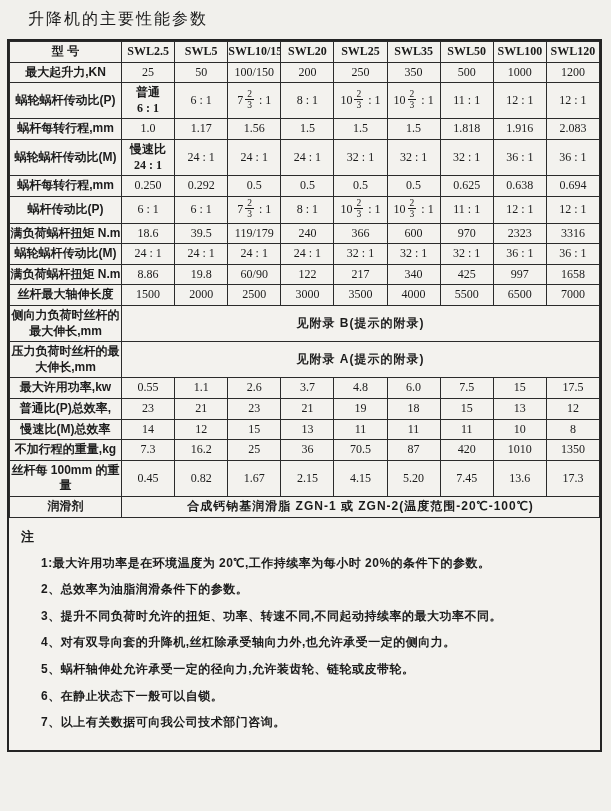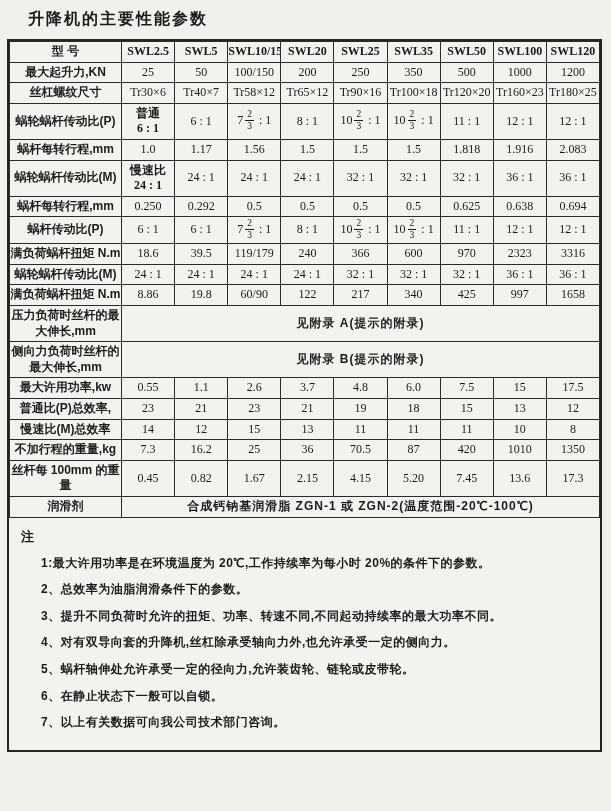--- a/index.html
+++ b/index.html
@@ -5,21 +5,21 @@
   html,body{margin:0;padding:0;}
   body{
     width:611px;height:811px;
     background:#f1f0ec;
     color:#1b1b1b;
     font-family:"Liberation Sans",sans-serif;
     -webkit-font-smoothing:antialiased;
   }
   .page{padding:6px 6px 0 7px;}
   .doc-title{
-    font-size:16px;font-weight:bold;
+    font-size:16px;font-weight:normal;
     letter-spacing:2px;
     margin:3px 0 9px 21px;
   }
   .doc-box{
     width:595px;
     border:2px solid #242424;
     background:#f3f2ee;
     box-sizing:border-box;
   }
   table.params{
@@ -122,32 +122,20 @@
             <td class="data-cell">50</td>
             <td class="data-cell">100/150</td>
             <td class="data-cell">200</td>
             <td class="data-cell">250</td>
             <td class="data-cell">350</td>
             <td class="data-cell">500</td>
             <td class="data-cell">1000</td>
             <td class="data-cell">1200</td>
           </tr>
           <tr>
-            <th class="label-cell">丝杠螺纹尺寸</th>
-            <td class="data-cell">Tr30×6</td>
-            <td class="data-cell">Tr40×7</td>
-            <td class="data-cell">Tr58×12</td>
-            <td class="data-cell">Tr65×12</td>
-            <td class="data-cell">Tr90×16</td>
-            <td class="data-cell">Tr100×18</td>
-            <td class="data-cell">Tr120×20</td>
-            <td class="data-cell">Tr160×23</td>
-            <td class="data-cell">Tr180×25</td>
-          </tr>
-          <tr>
             <th class="label-cell">蜗轮蜗杆传动比(P)</th>
             <td class="data-cell stacked">普通<br>6 : 1</td>
             <td class="data-cell">6 : 1</td>
             <td class="data-cell">7<span class="frac">
                 <span class="fnum">2</span>
                 <span class="fden">3</span>
               </span> : 1</td>
             <td class="data-cell">8 : 1</td>
             <td class="data-cell">10<span class="frac">
                 <span class="fnum">2</span>
@@ -248,26 +236,38 @@
             <td class="data-cell">19.8</td>
             <td class="data-cell">60/90</td>
             <td class="data-cell">122</td>
             <td class="data-cell">217</td>
             <td class="data-cell">340</td>
             <td class="data-cell">425</td>
             <td class="data-cell">997</td>
             <td class="data-cell">1658</td>
           </tr>
           <tr>
+            <th class="label-cell">丝杆最大轴伸长度</th>
+            <td class="data-cell">1500</td>
+            <td class="data-cell">2000</td>
+            <td class="data-cell">2500</td>
+            <td class="data-cell">3000</td>
+            <td class="data-cell">3500</td>
+            <td class="data-cell">4000</td>
+            <td class="data-cell">5500</td>
+            <td class="data-cell">6500</td>
+            <td class="data-cell">7000</td>
+          </tr>
+          <tr>
+            <th class="label-cell">侧向力负荷时丝杆的最大伸长,mm</th>
+            <td colspan="9" class="span-cell">见附录 B(提示的附录)</td>
+          </tr>
+          <tr>
             <th class="label-cell">压力负荷时丝杆的最大伸长,mm</th>
             <td colspan="9" class="span-cell">见附录 A(提示的附录)</td>
-          </tr>
-          <tr>
-            <th class="label-cell">侧向力负荷时丝杆的最大伸长,mm</th>
-            <td colspan="9" class="span-cell">见附录 B(提示的附录)</td>
           </tr>
           <tr>
             <th class="label-cell">最大许用功率,kw</th>
             <td class="data-cell">0.55</td>
             <td class="data-cell">1.1</td>
             <td class="data-cell">2.6</td>
             <td class="data-cell">3.7</td>
             <td class="data-cell">4.8</td>
             <td class="data-cell">6.0</td>
             <td class="data-cell">7.5</td>

